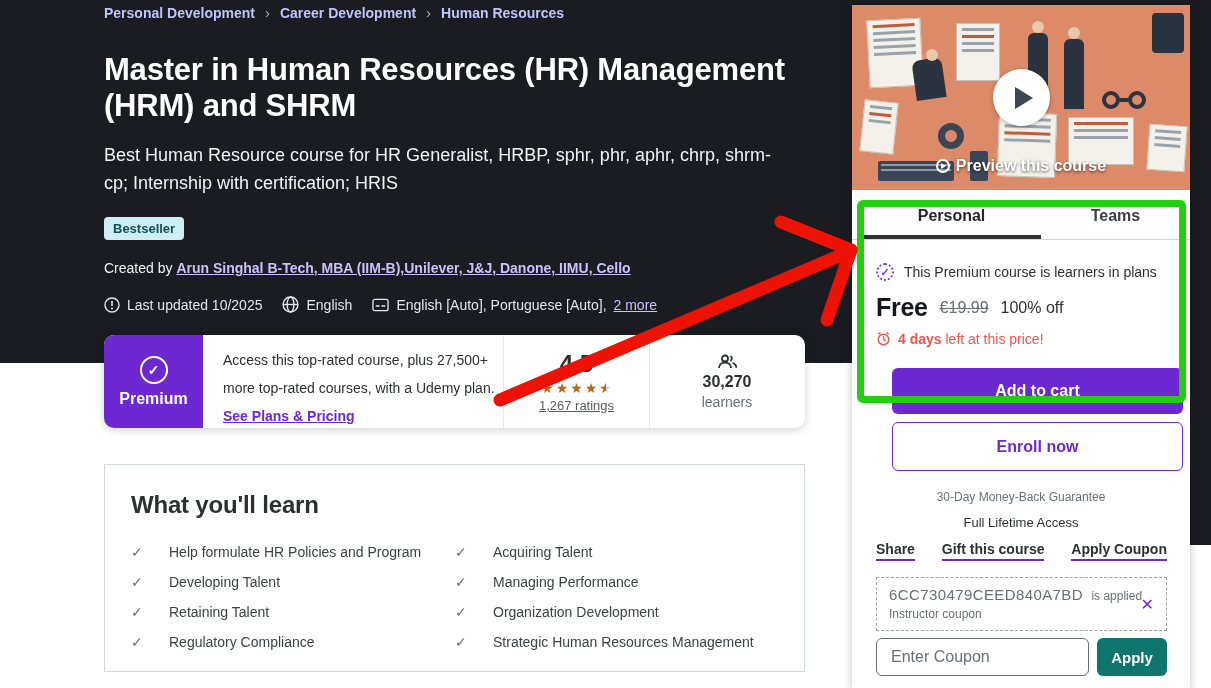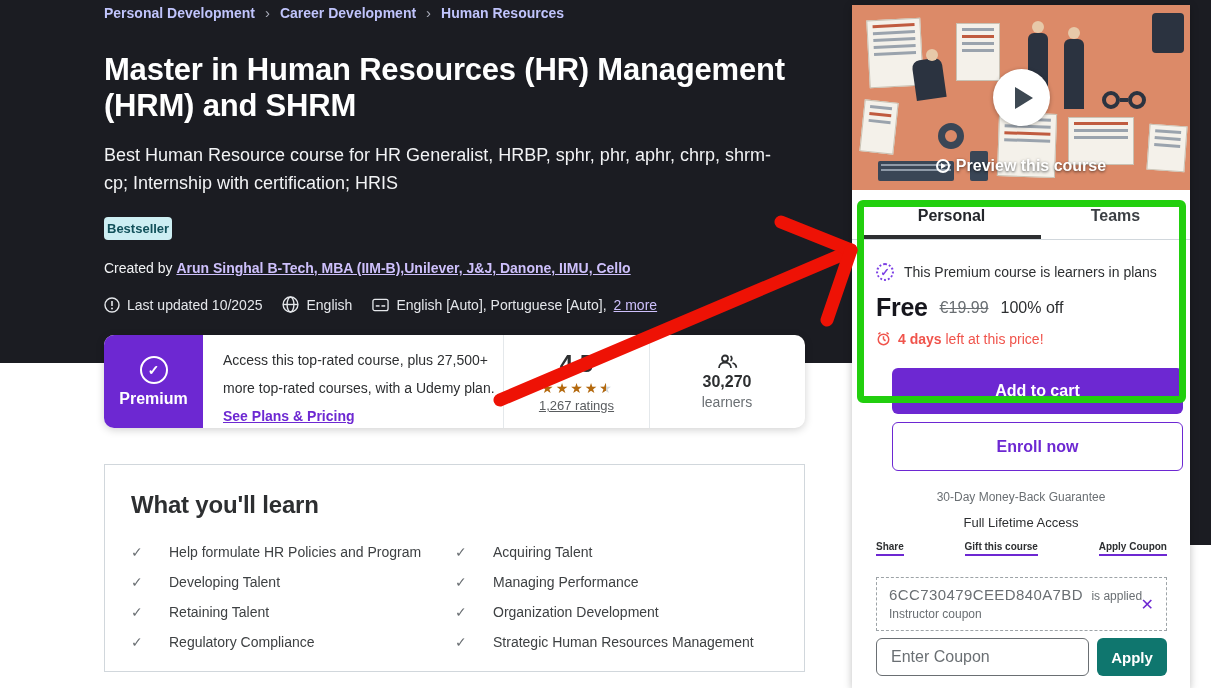--- a/index.html
+++ b/index.html
@@ -12,21 +12,21 @@
   .hero-strip-right { position:absolute; left:1190px; top:0; width:21px; height:545px; background:#1b1c22; }
 
   
   .breadcrumb { position:absolute; left:104px; top:4px; font-size:14px; font-weight:bold; color:#c0c4fc; display:flex; gap:10px; align-items:center; }
   .breadcrumb a { color:#c0c4fc; text-decoration:none; cursor:pointer; }
   .crumb-sep { color:#a8abb8; font-size:15px; font-weight:normal; }
 
   
   .course-title { position:absolute; left:104px; top:52px; width:700px; font-size:31px; line-height:36px; font-weight:bold; color:#ffffff; letter-spacing:-0.2px; }
   .course-subtitle { position:absolute; left:104px; top:141px; width:690px; font-size:18px; line-height:28px; color:#f2f3f5; }
-  .bestseller-badge { position:absolute; left:104px; top:217px; background:#cdeef3; color:#11505a; font-size:13px; font-weight:bold; padding:4px 3px; border-radius:4px; }
+  .bestseller-badge { position:absolute; left:104px; top:217px; background:#cdeef3; color:#11505a; font-size:13px; font-weight:bold; padding:4px 9px; border-radius:4px; }
   .created-row { position:absolute; left:104px; top:260px; font-size:14px; color:#f2f3f5; }
   .created-row a { color:#cec0fc; font-weight:bold; text-decoration:underline; cursor:pointer; }
   .info-row { position:absolute; left:104px; top:296px; display:flex; align-items:center; gap:8px; font-size:14px; color:#e4e6ea; }
   .info-row .seg { display:flex; align-items:center; gap:7px; margin-right:12px; }
   .info-row svg { display:block; }
   .link-light { color:#cec0fc; text-decoration:underline; cursor:pointer; }
 
   
   .premium-card { position:absolute; left:104px; top:335px; width:701px; height:93px; background:#fff; border-radius:10px; box-shadow:0 2px 8px rgba(0,0,0,0.18); display:flex; }
   .premium-left { width:99px; background:#6d28d2; border-radius:10px 0 0 10px; display:flex; flex-direction:column; align-items:center; justify-content:center; gap:6px; color:#fff; }
@@ -88,21 +88,21 @@
   .price-free { font-size:25px; font-weight:bold; color:#16161d; letter-spacing:-0.3px; }
   .price-old { font-size:16px; color:#6a6f73; text-decoration:line-through; }
   .price-off { font-size:16px; color:#2d2f31; }
   .urgency-row { position:absolute; left:24px; top:326px; display:flex; align-items:flex-start; gap:7px; font-size:14px; color:#f0544c; }
   .urgency-row b { font-weight:bold; }
   .btn { position:absolute; left:40px; width:291px; text-align:center; font-size:16px; font-weight:bold; border-radius:6px; cursor:pointer; }
   .btn-cart { top:363px; height:46px; line-height:46px; background:#6d28d2; color:#fff; border:none; }
   .btn-enroll { top:417px; height:49px; line-height:47px; background:#fff; color:#6d28d2; border:1px solid #6d28d2; }
   .guarantee { position:absolute; left:0; top:485px; width:338px; text-align:center; font-size:12px; color:#6a6f73; }
   .lifetime { position:absolute; left:0; top:510px; width:338px; text-align:center; font-size:13px; color:#2d2f31; }
-  .links-row { position:absolute; left:24px; top:536px; width:291px; display:flex; justify-content:space-between; font-size:10px; font-weight:bold; color:#2d2f31; }
+  .links-row { position:absolute; left:24px; top:536px; width:291px; display:flex; justify-content:space-between; font-size:14px; font-weight:bold; color:#2d2f31; }
   .links-row span { border-bottom:2px solid #6d28d2; padding-bottom:2px; cursor:pointer; }
   .coupon-box { position:absolute; left:24px; top:572px; width:291px; height:54px; border:1px dashed #9da3a7; padding:8px 12px; }
   .coupon-code { font-size:15px; color:#6a6f73; letter-spacing:0.4px; }
   .coupon-applied { font-size:12px; color:#6a6f73; margin-left:4px; }
   .coupon-type { font-size:12px; color:#6a6f73; margin-top:3px; }
   .coupon-close { position:absolute; right:12px; top:17px; color:#6d28d2; font-size:16px; cursor:pointer; }
   .coupon-entry { position:absolute; left:24px; top:633px; width:291px; display:flex; gap:8px; }
   .coupon-input { width:213px; height:38px; border:1px solid #6a6f73; border-radius:6px; font-size:16px; color:#2d2f31; padding:0 14px; font-family:"Liberation Sans", sans-serif; outline:none; }
   .coupon-input::placeholder { color:#6a6f73; }
   .btn-apply { width:70px; height:38px; background:#0f766e; color:#fff; font-size:15px; font-weight:bold; border:none; border-radius:6px; cursor:pointer; font-family:"Liberation Sans", sans-serif; }

